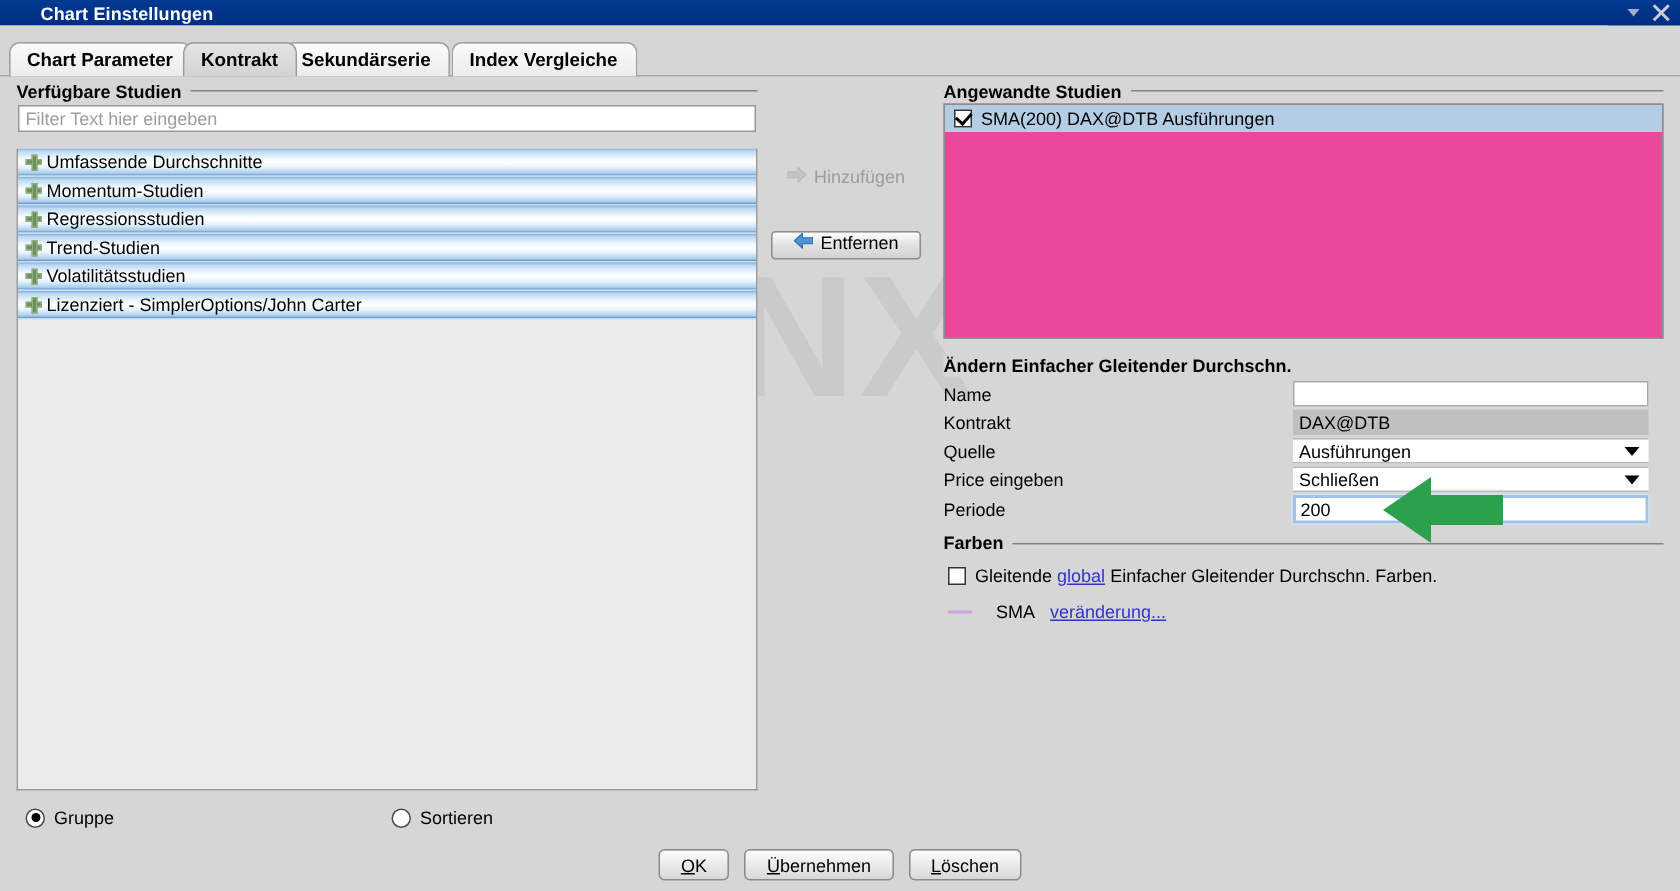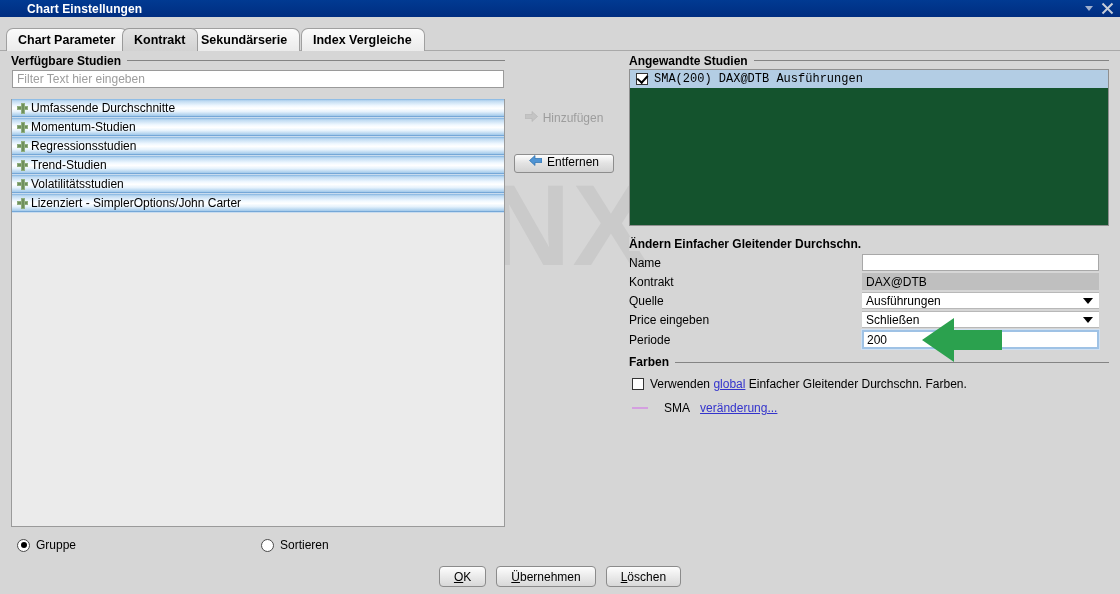--- a/index.html
+++ b/index.html
@@ -200,24 +200,23 @@
     margin-right: 5px;
     flex: 0 0 auto;
   }
 
   
   .applied-list {
     position: absolute;
     left: 629px; top: 69px;
     width: 480px; height: 157px;
     box-sizing: border-box;
-    background: #14532d;
+    background: #ec4899;
     border: 1px solid #8f8f8f;
     overflow: hidden;
-    font-family: Liberation Mono, monospace;
   }
   .applied-row {
     height: 18px;
     display: flex;
     align-items: center;
     padding-left: 6px;
     background: #b3cde4;
     font-size: 12px;
     color: #000;
     cursor: pointer;
@@ -514,21 +513,21 @@
 
 <svg class="green-arrow" viewBox="0 0 80 44">
   <polygon points="0,22 32,0 32,12 80,12 80,32 32,32 32,44" fill="#2ba14e"></polygon>
 </svg>
 
 <div class="group-title" style="left:629px; top:355px;">Farben</div>
 <div class="group-rule" style="left:671px; top:362px; width:438px;"></div>
 
 <div class="colors-check-row">
   <span class="cb"></span>
-  <span>Verwenden</span>
+  <span>Gleitende</span>
   <span>&nbsp;</span>
   <span class="link">global</span>
   <span>&nbsp;</span>
   <span>Einfacher Gleitender Durchschn. Farben.</span>
 </div>
 
 <div class="colors-sma-row">
   <span class="swatch-line"></span>
   <span>SMA</span>
   <span>&nbsp;&nbsp;&nbsp;</span>

